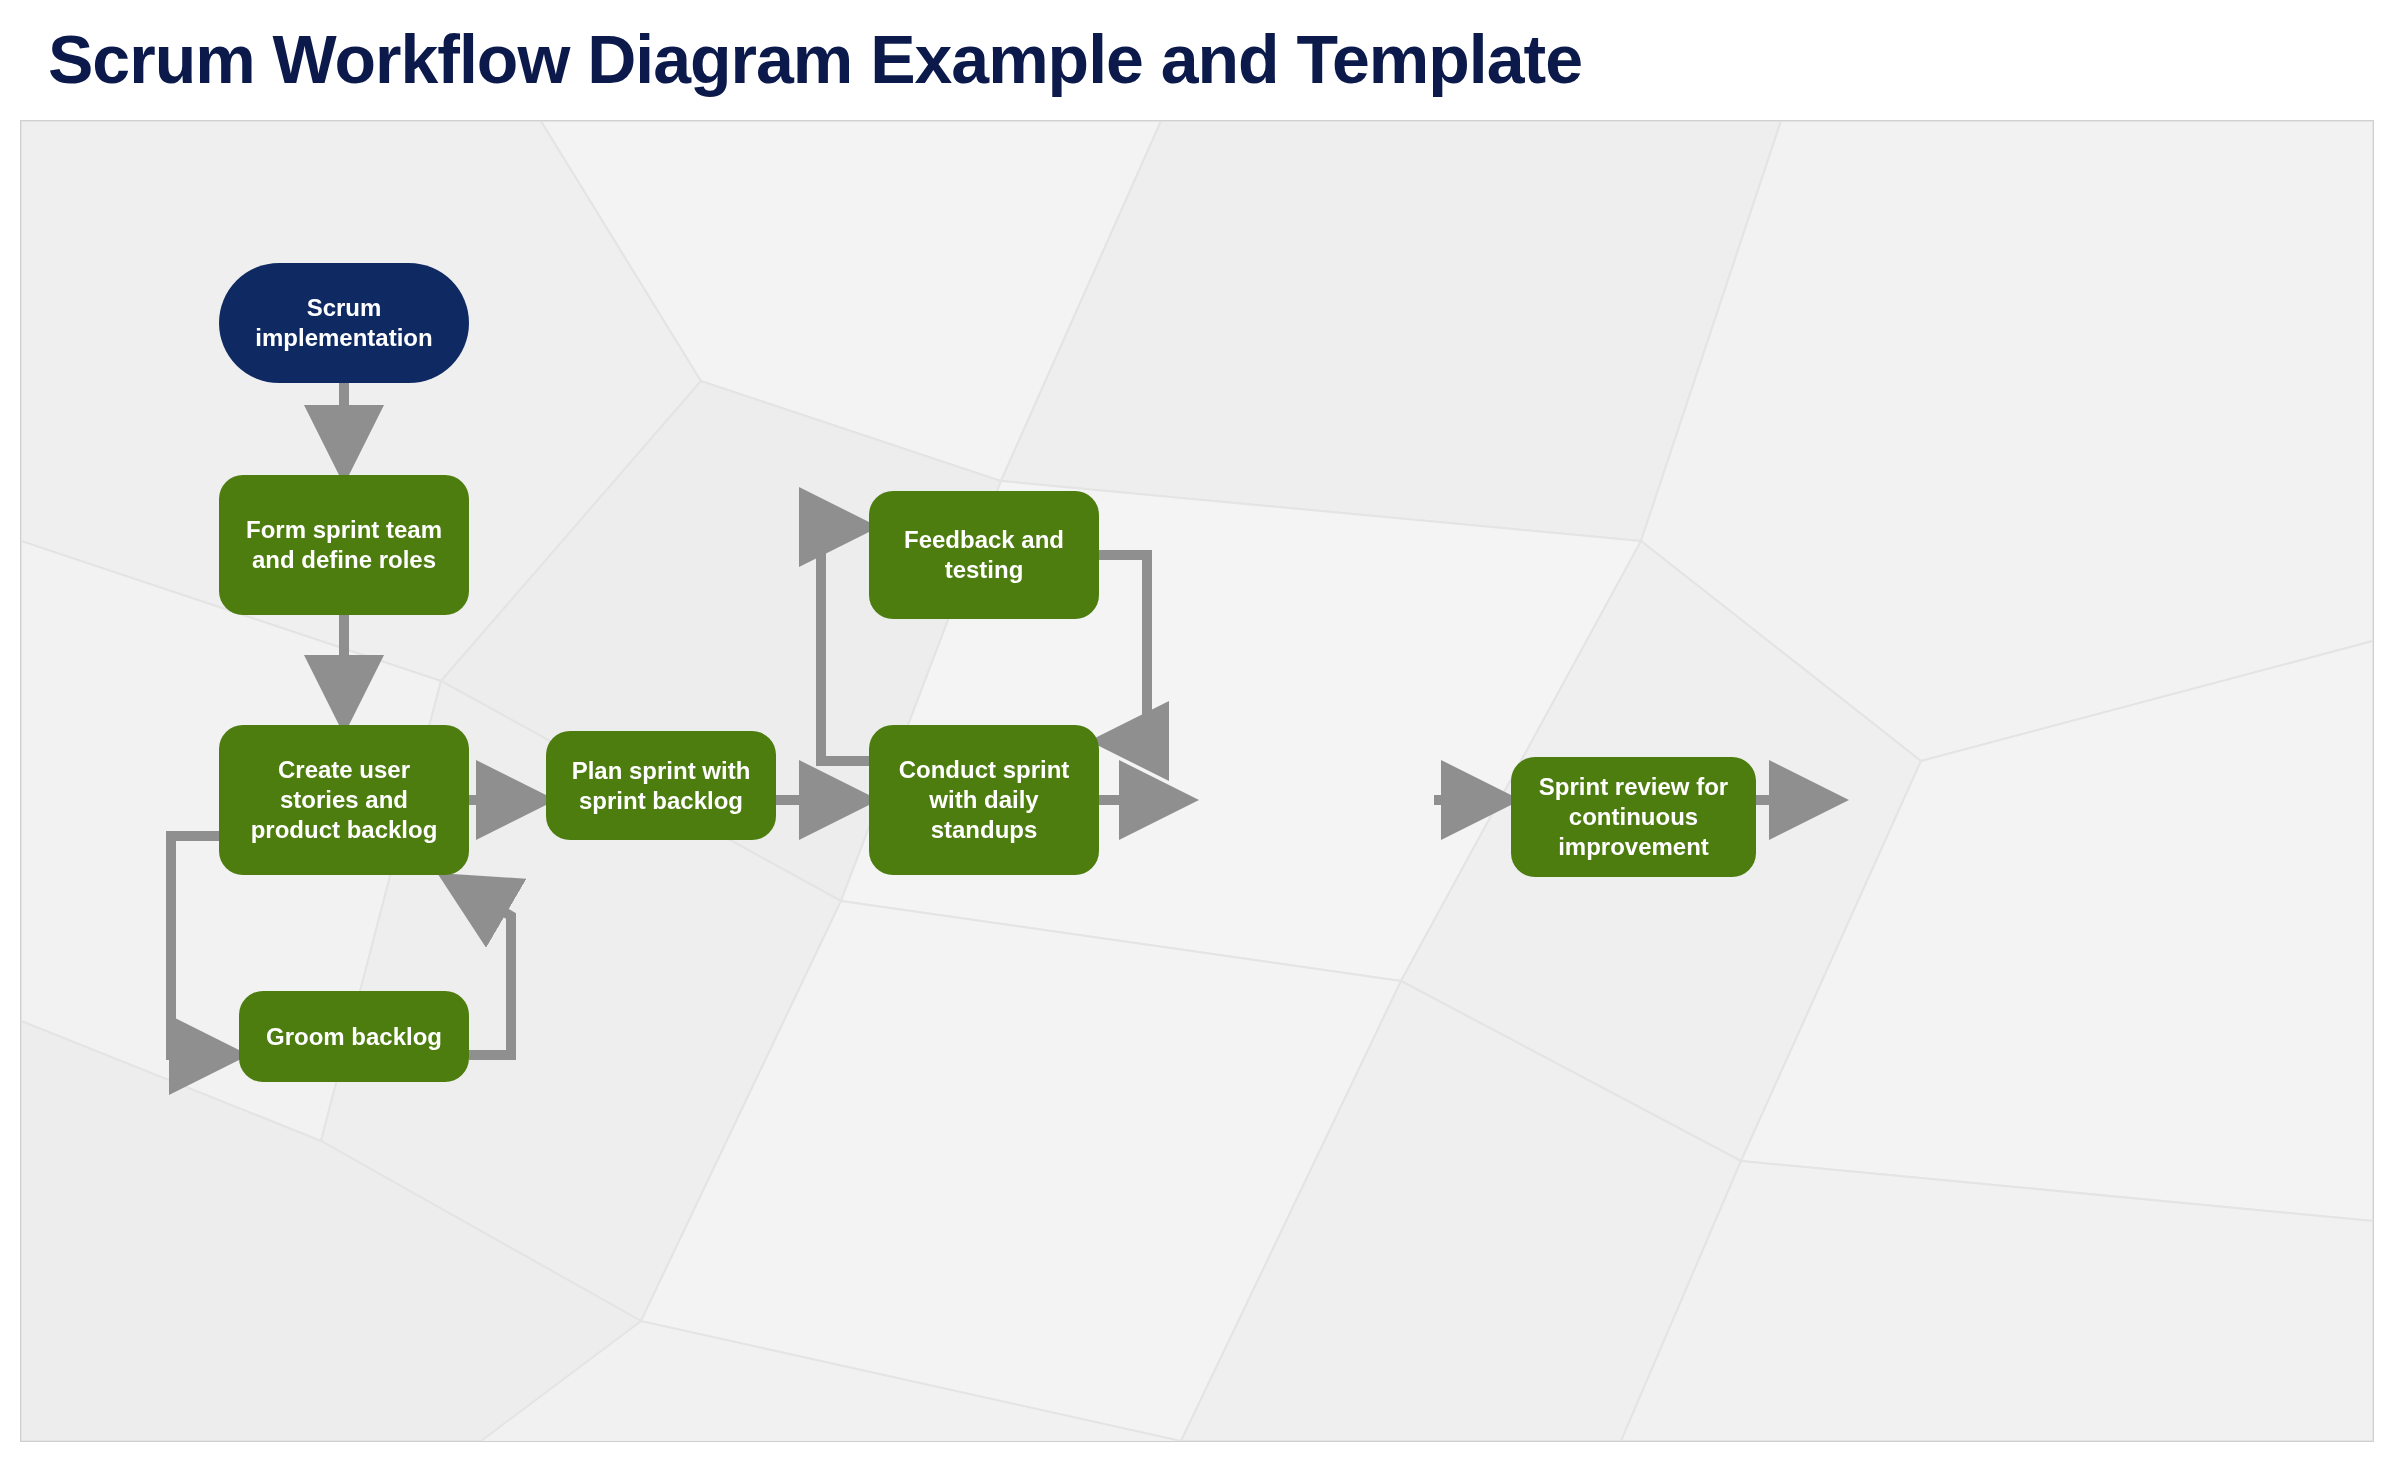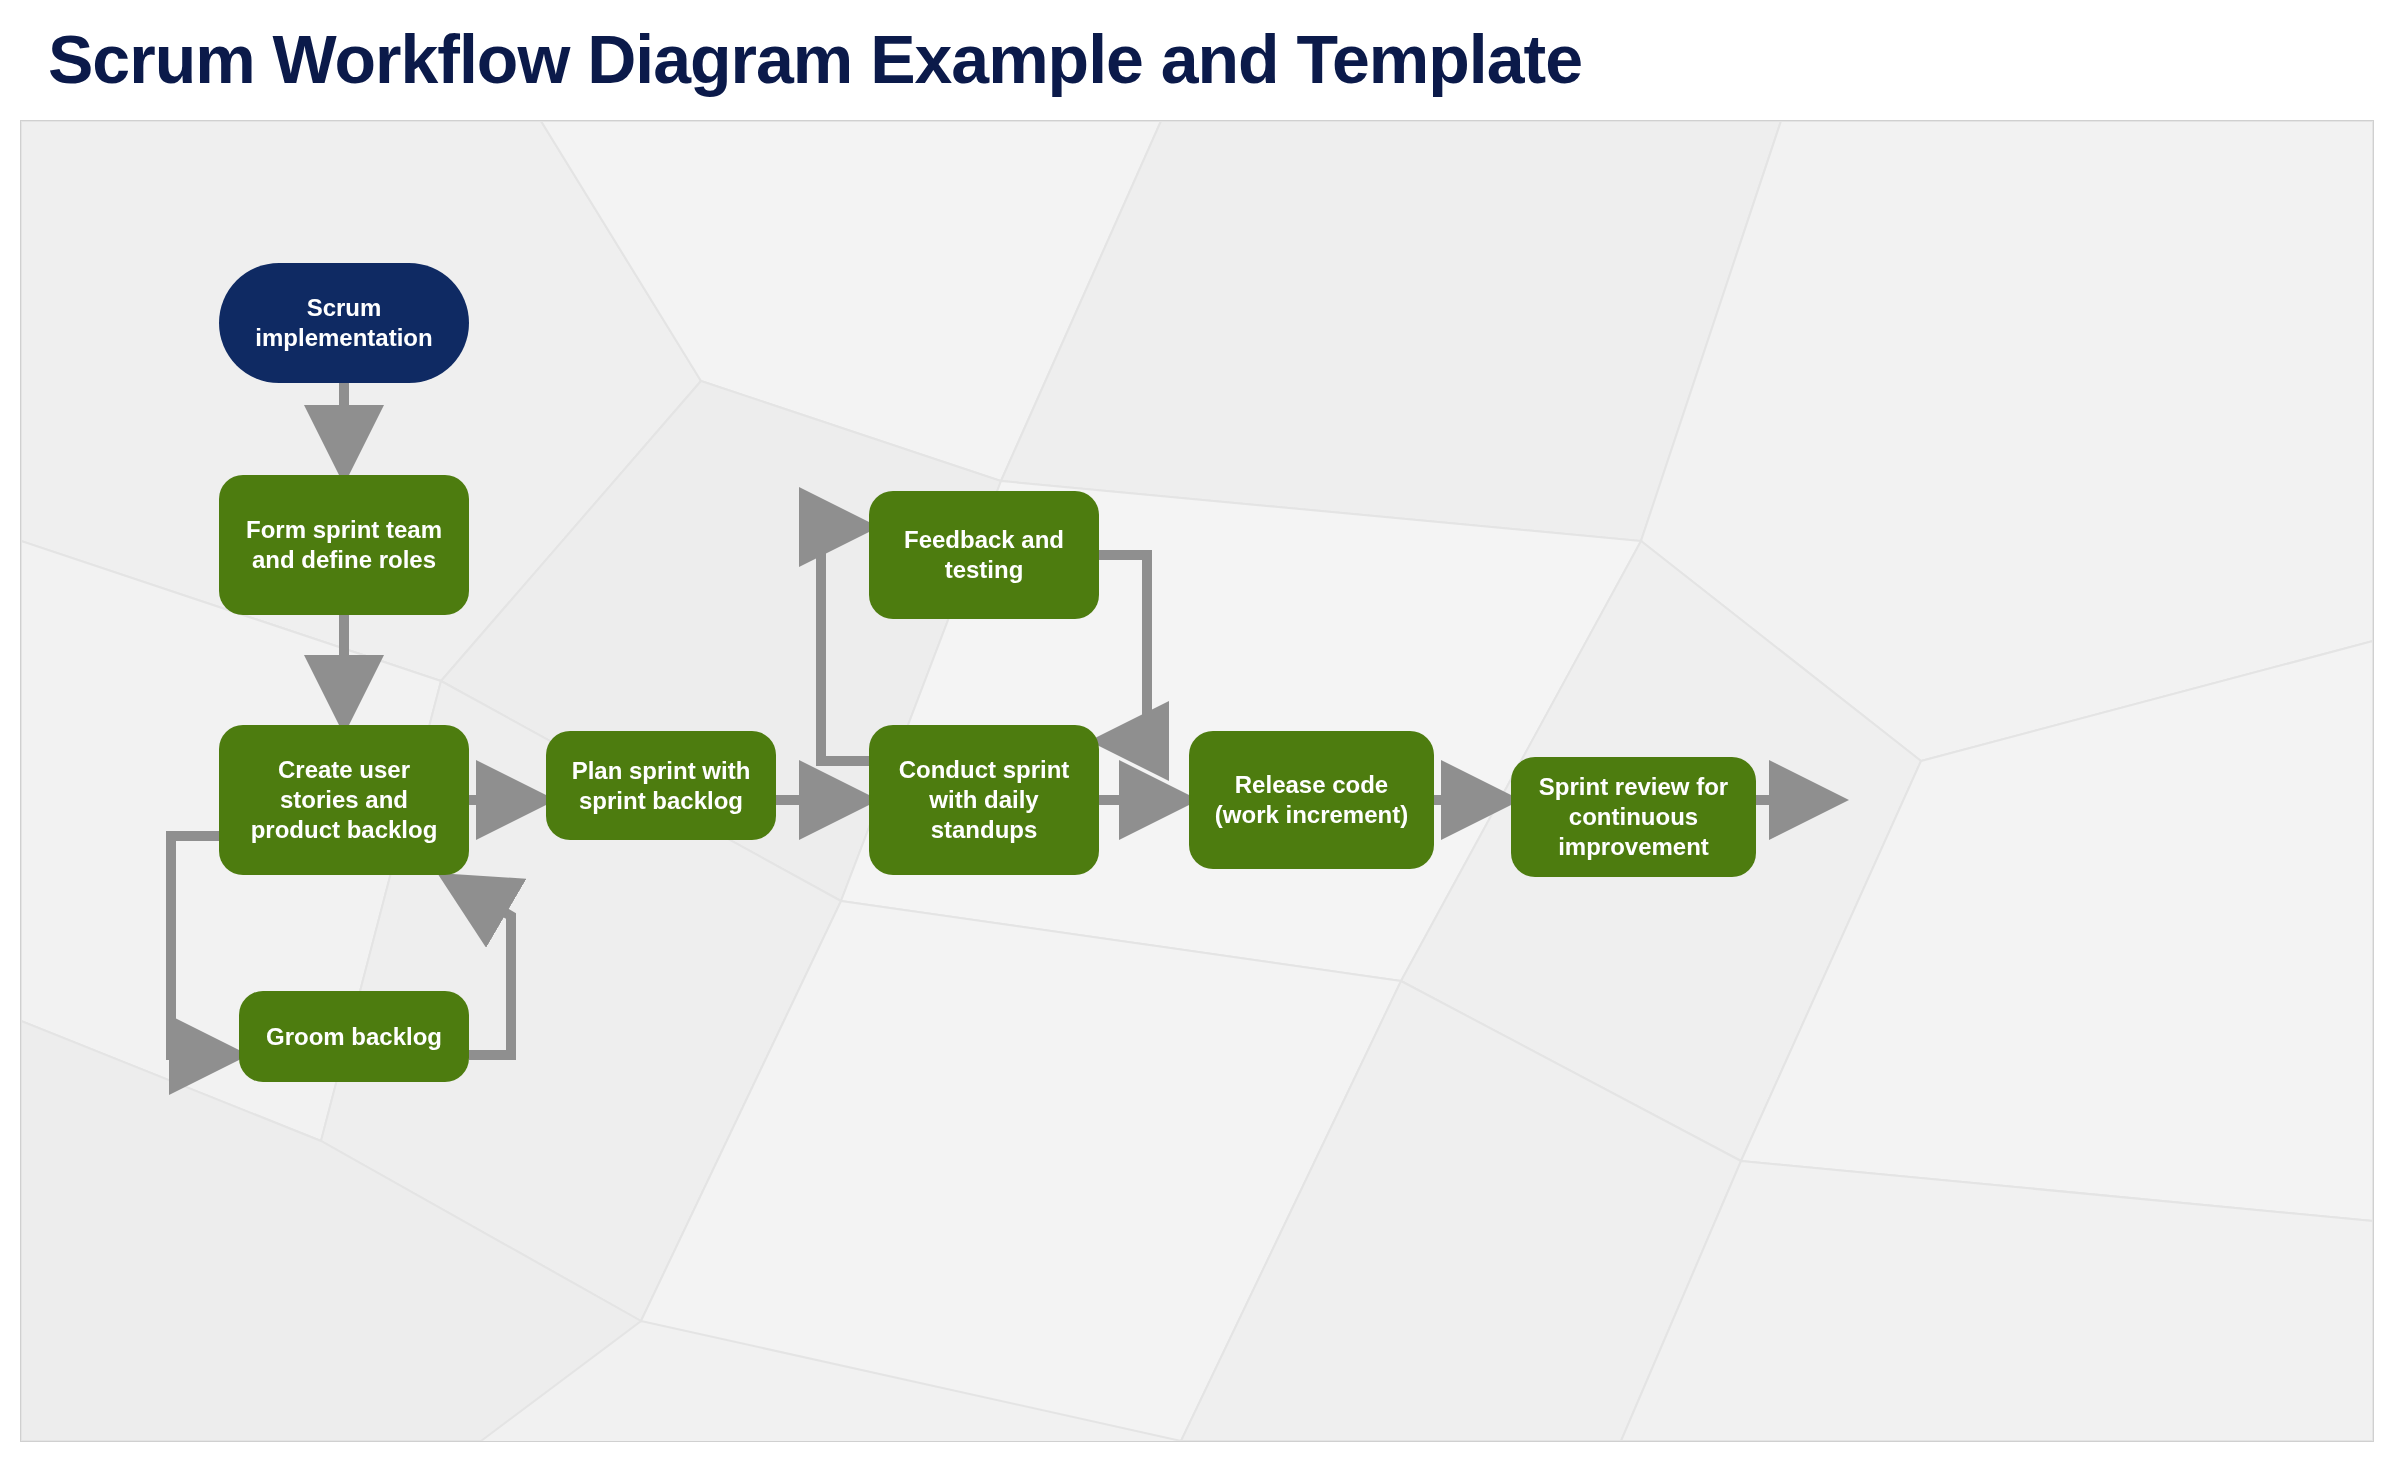--- a/index.html
+++ b/index.html
@@ -150,23 +150,20 @@
     </div>
 
     <div class="node step" style="left:848px; top:370px; width:230px; height:128px;">
       <span>Feedback and testing</span>
     </div>
 
     <div class="node step" style="left:848px; top:604px; width:230px; height:150px;">
       <span>Conduct sprint with daily standups</span>
     </div>
 
-    <div class="node step" style="left:1168px; top:610px; width:245px; height:138px;">
-      <span>Release code (work increment)</span>
-    </div>
 
     <div class="node step" style="left:1490px; top:636px; width:245px; height:120px;">
       <span>Sprint review for continuous improvement</span>
     </div>
 
 
   </div>
 </div>
 
 </body></html>

